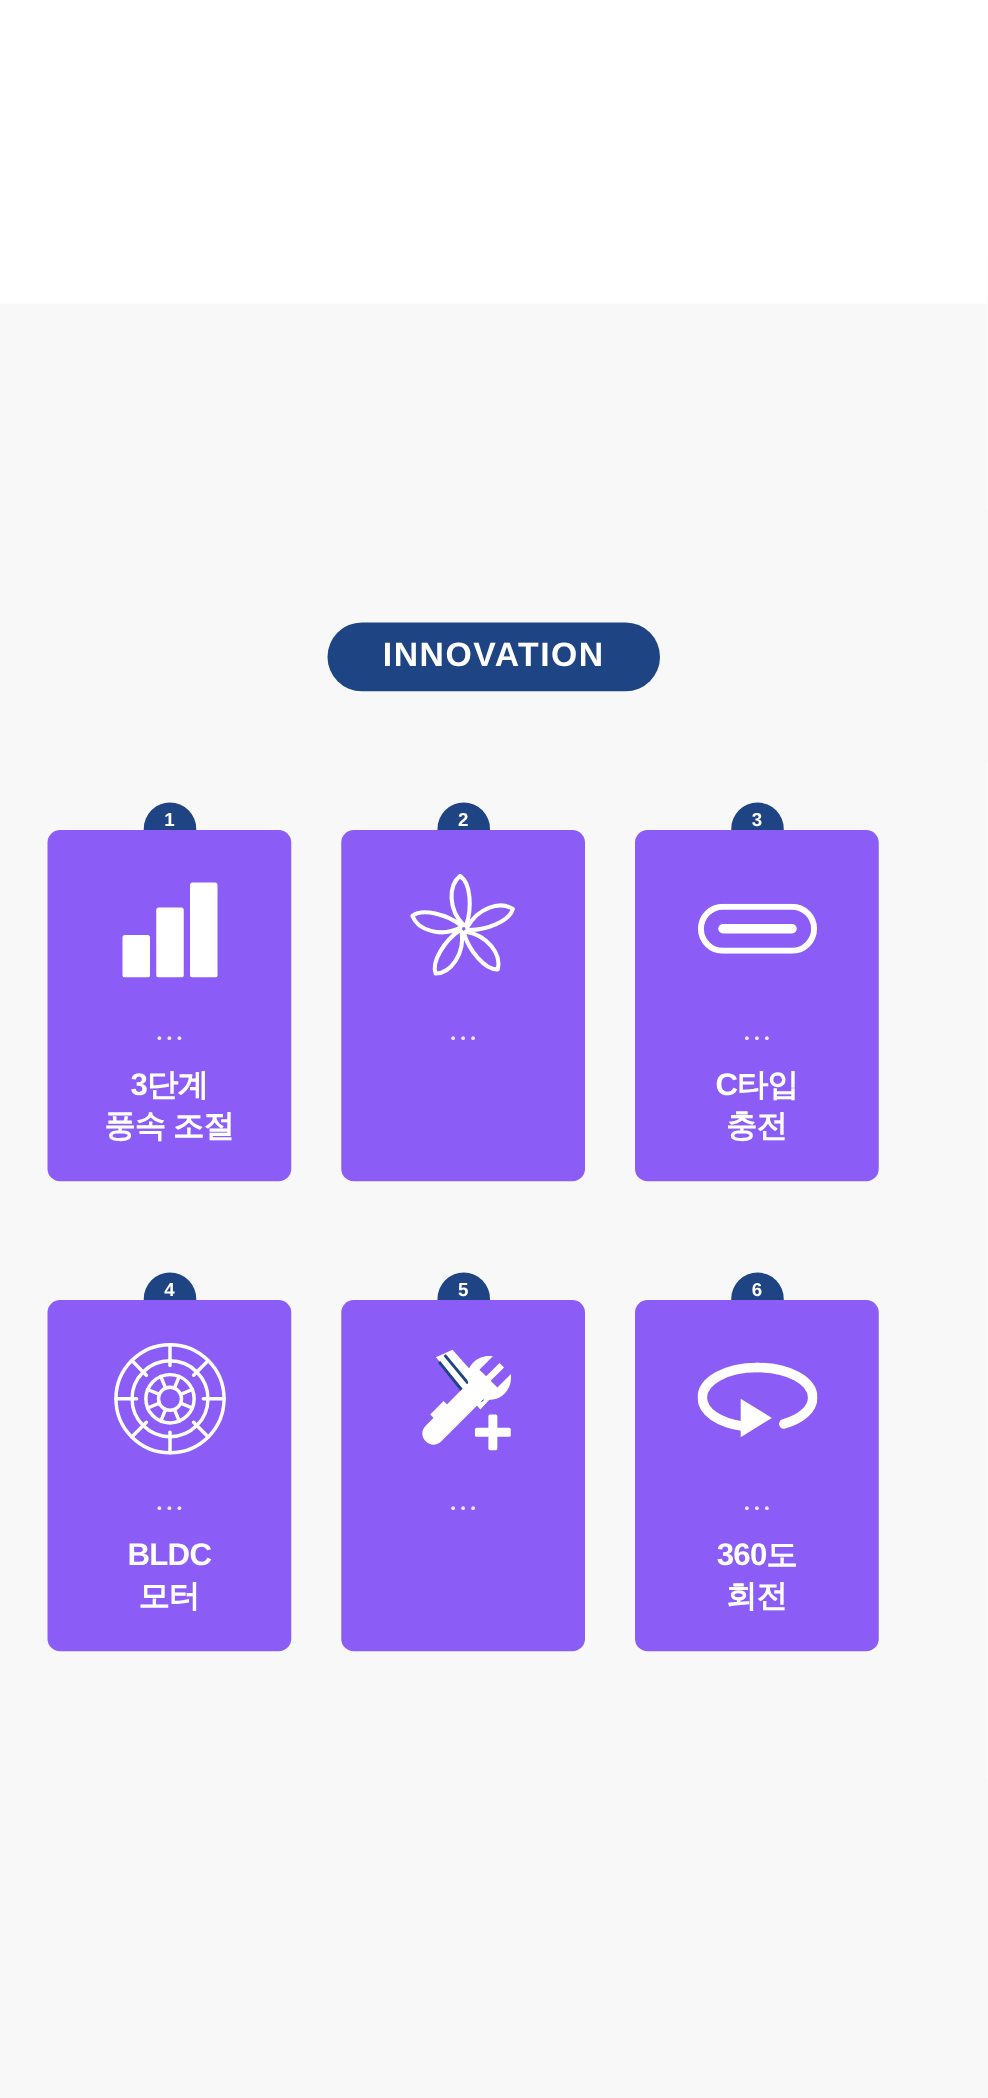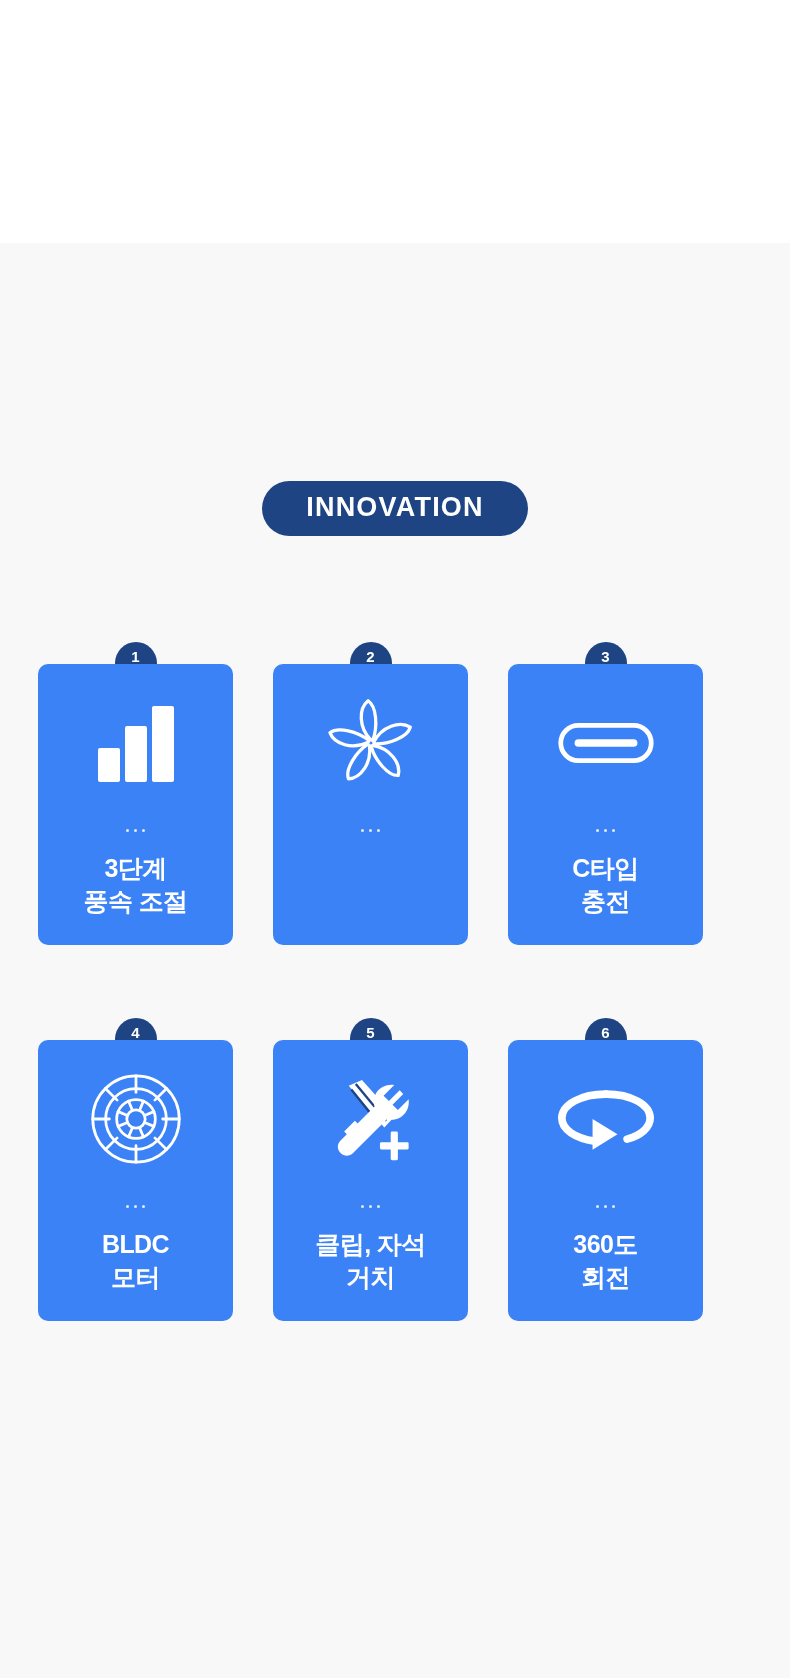--- a/index.html
+++ b/index.html
@@ -33,20 +33,21 @@
   #innovation-badge {
     background:#1e4484;
     color:#ffffff;
     border-radius:30px;
     padding:13px 44px 15px;
     font-size:27px;
     font-weight:bold;
     letter-spacing:1.2px;
     line-height:1;
     white-space:nowrap;
+    margin-top:17px;
   }
 
   
   #grid {
     position:absolute;
     left:38px; top:642px;
     width:665px;
     display:grid;
     grid-template-columns:repeat(3,195px);
     column-gap:40px;
@@ -68,21 +69,21 @@
     align-items:flex-start;
     justify-content:center;
     padding-top:7px;
     line-height:1;
     z-index:1;
   }
   .card {
     position:absolute;
     left:0; top:22px;
     width:195px; height:281px;
-    background:#3b82f6;
+    background:#8b5cf6;
     border-radius:10px;
     display:flex;
     flex-direction:column;
     align-items:center;
     z-index:2;
   }
   .icon-box {
     height:158px;
     width:100%;
     display:flex;
@@ -299,24 +300,20 @@
               <rect x="72" y="62" width="8" height="32" rx="1.5"></rect>
               <rect x="60" y="74" width="32" height="8" rx="1.5"></rect>
             </g>
           </svg>
         </div>
         <div class="dots">
           <i></i>
             <i></i>
             <i></i>
         </div>
-        <div class="card-title">
-          <span>클립, 자석</span>
-          <span>거치</span>
-        </div>
       </div>
     </div>
 
     <div class="card-slot">
       <div class="num-tab">6</div>
       <div class="card">
         <div class="icon-box">
           <svg width="96" height="70" viewBox="0 0 100 72" fill="none">
             <path d="M50 10 C76 10 96 21 96 35 C96 45 86 53 72 57" stroke="#ffffff" stroke-width="8" stroke-linecap="round"></path>
             <path d="M50 10 C24 10 4 21 4 35 C4 47 18 56 38 59" stroke="#ffffff" stroke-width="8" stroke-linecap="round"></path>

